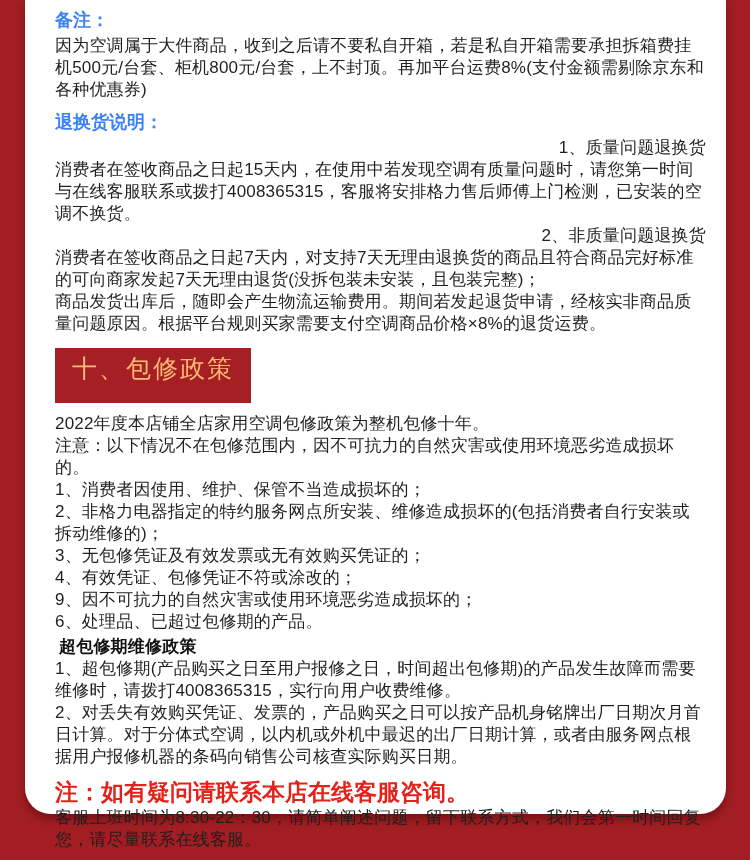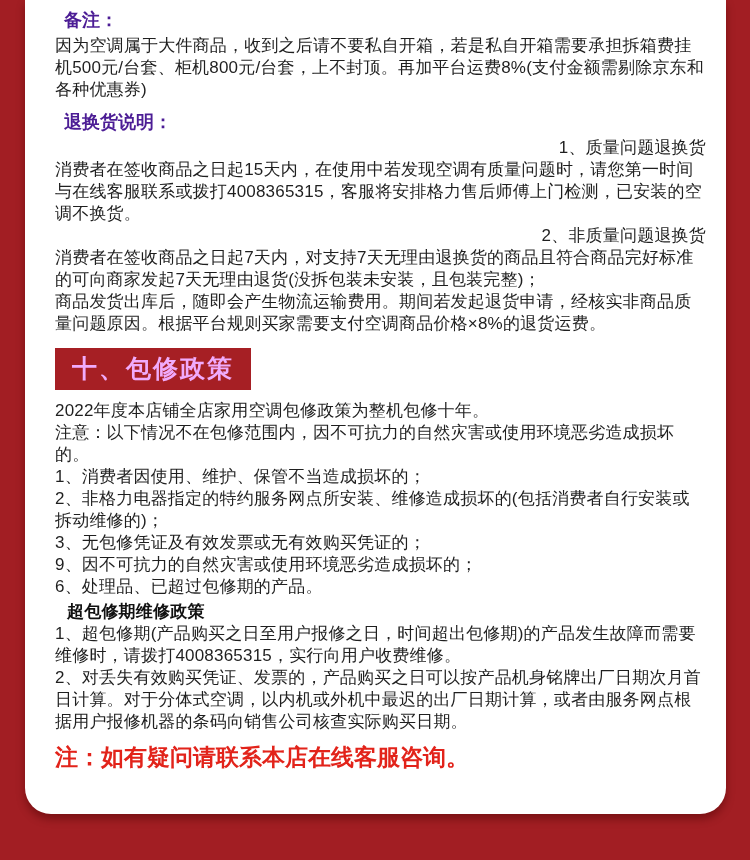--- a/index.html
+++ b/index.html
@@ -19,43 +19,43 @@
   .card{
     position:absolute;left:25px;top:0;
     width:701px;height:814px;
     background:var(--card_bg,#fff);
     border-radius:0 0 26px 26px;
     box-sizing:border-box;
     padding:8px 20px 0 30px;
     box-shadow:0 5px 8px rgba(70,0,0,0.45);
   }
   .sec-title{
-    font-size:18px;font-weight:700;color:#4c1d95;
-    line-height:24px;margin:0 9px 3px;
+    font-size:18px;font-weight:700;color:#3b82f6;
+    line-height:24px;margin:0 0 3px;
   }
   .returns-title{margin-top:9px;}
   p.body{
     font-size:17px;line-height:22px;
     color:var(--text_dark,#1f1f1f);margin:0;
     letter-spacing:0.2px;
   }
   .subhead{margin-top:7px;text-align:right;}
   .banner{
     display:inline-block;
     background:var(--banner_bg,#A61F24);
-    color:#f0abfc;font-weight:700;
+    color:#fdba74;font-weight:400;
     font-size:25px;line-height:26px;
-    padding:7px 17px 9px;
+    padding:7px 17px 22px;
     margin:13px 0 10px;
     letter-spacing:2px;
   }
   .red{color:var(--highlight_red,#E2231A);}
   .post-title{
     font-weight:700;font-size:17px;line-height:22px;
-    margin:3px 12px 0;color:#111;letter-spacing:0.2px;
+    margin:3px 4px 0;color:#111;letter-spacing:0.2px;
   }
   .footer-note{
     font-size:23px;font-weight:700;
     color:var(--highlight_red,#E2231A);
     line-height:30px;margin:9px 0 0;
   }
   .hours{font-size:18px;line-height:27px;margin-top:5px;letter-spacing:0.2px;}
 </style>
 </head>
 <body>
@@ -79,22 +79,24 @@
       <span>十、包修政策</span>
     </span>
   </div>
 
   <p class="body red">2022年度本店铺全店家用空调包修政策为整机包修十年。</p>
   <p class="body red">注意：以下情况不在包修范围内，因不可抗力的自然灾害或使用环境恶劣造成损坏的。</p>
 
   <p class="body">1、消费者因使用、维护、保管不当造成损坏的；</p>
   <p class="body">2、非格力电器指定的特约服务网点所安装、维修造成损坏的(包括消费者自行安装或拆动维修的)；</p>
   <p class="body">3、无包修凭证及有效发票或无有效购买凭证的；</p>
+  <p class="body">4、有效凭证、包修凭证不符或涂改的；</p>
   <p class="body">9、因不可抗力的自然灾害或使用环境恶劣造成损坏的；</p>
   <p class="body">6、处理品、已超过包修期的产品。</p>
 
   <p class="post-title">超包修期维修政策</p>
   <p class="body">1、超包修期(产品购买之日至用户报修之日，时间超出包修期)的产品发生故障而需要维修时，请拨打4008365315，实行向用户收费维修。</p>
   <p class="body">2、对丢失有效购买凭证、发票的，产品购买之日可以按产品机身铭牌出厂日期次月首日计算。对于分体式空调，以内机或外机中最迟的出厂日期计算，或者由服务网点根据用户报修机器的条码向销售公司核查实际购买日期。</p>
 
   <h2 class="footer-note">注：如有疑问请联系本店在线客服咨询。</h2>
+  <p class="body red hours">客服上班时间为8:30-22：30，请简单阐述问题，留下联系方式，我们会第一时间回复您，请尽量联系在线客服。</p>
 
 </div>
 
 </body></html>

